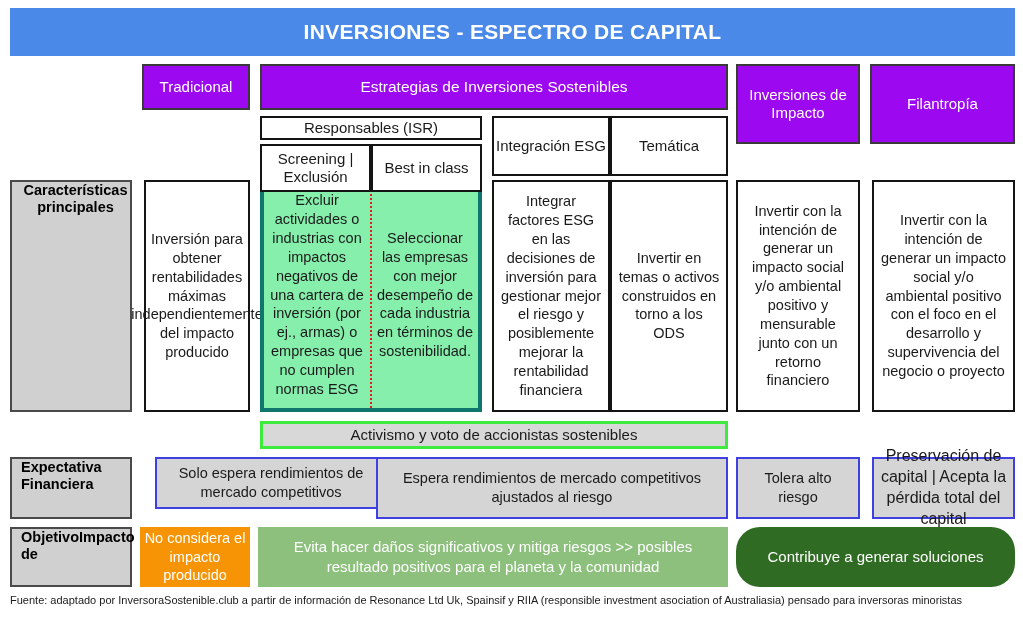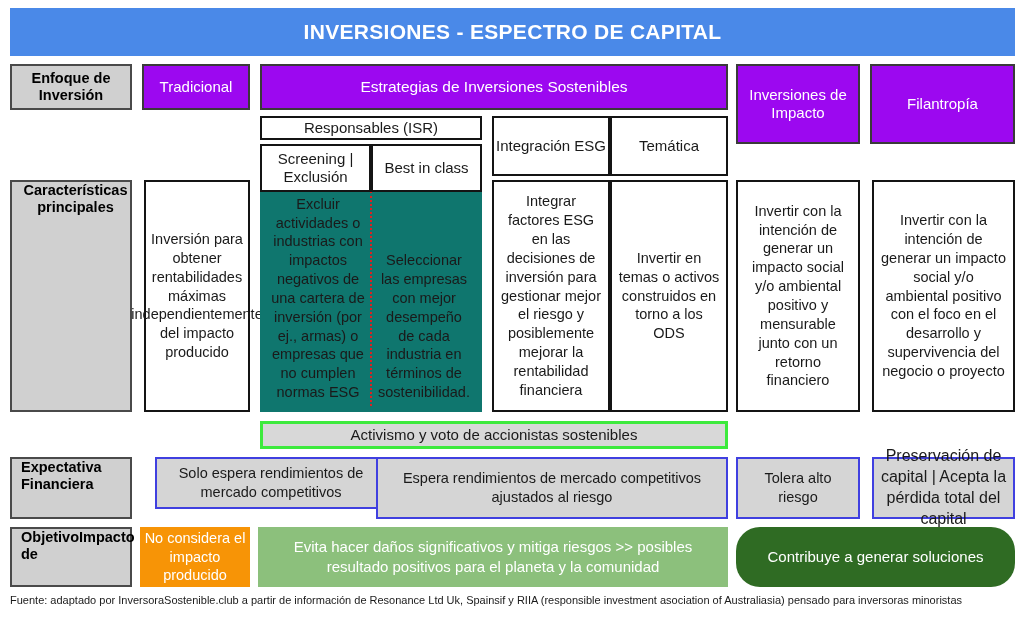--- a/index.html
+++ b/index.html
@@ -80,24 +80,23 @@
     color: #1a1a1a;
     font-size: 14.5px;
     padding: 4px 6px;
     line-height: 1.3;
   }
 
   
   .pairwrap {
     position: absolute;
     box-sizing: border-box;
-    border: 6px solid #0f766e;
-    background: #0f766e;
+    border: 4px solid #0f766e;
+    background: #86efac;
     display: flex;
-    align-items: flex-end;
   }
   .pairwrap > .half {
     flex: 1 1 0;
     display: flex;
     align-items: center;
     justify-content: center;
     text-align: center;
     font-size: 14.5px;
     line-height: 1.3;
     padding: 4px 5px;
@@ -157,24 +156,20 @@
     line-height: 1.2;
   }
 </style>
 </head>
 <body>
 
 <div class="canvas">
 
   <div class="box title-banner" style="left:10px; top:8px; width:1005px; height:48px;">INVERSIONES - ESPECTRO DE CAPITAL</div>
 
-  <div class="box rowlabel" style="left:10px; top:64px; width:122px; height:46px; flex-direction:column;">
-    <span>Enfoque de</span>
-    <span>Inversión</span>
-  </div>
 
   <div class="box purple" style="left:142px; top:64px; width:108px; height:46px;">Tradicional</div>
 
   <div class="box purple big" style="left:260px; top:64px; width:468px; height:46px;">Estrategias de Inversiones Sostenibles</div>
 
   <div class="box purple" style="left:736px; top:64px; width:124px; height:80px;">Inversiones de Impacto</div>
 
   <div class="box purple" style="left:870px; top:64px; width:145px; height:80px;">Filantropía</div>
 
   <div class="box whitebox" style="left:260px; top:116px; width:222px; height:24px;">Responsables (ISR)</div>

